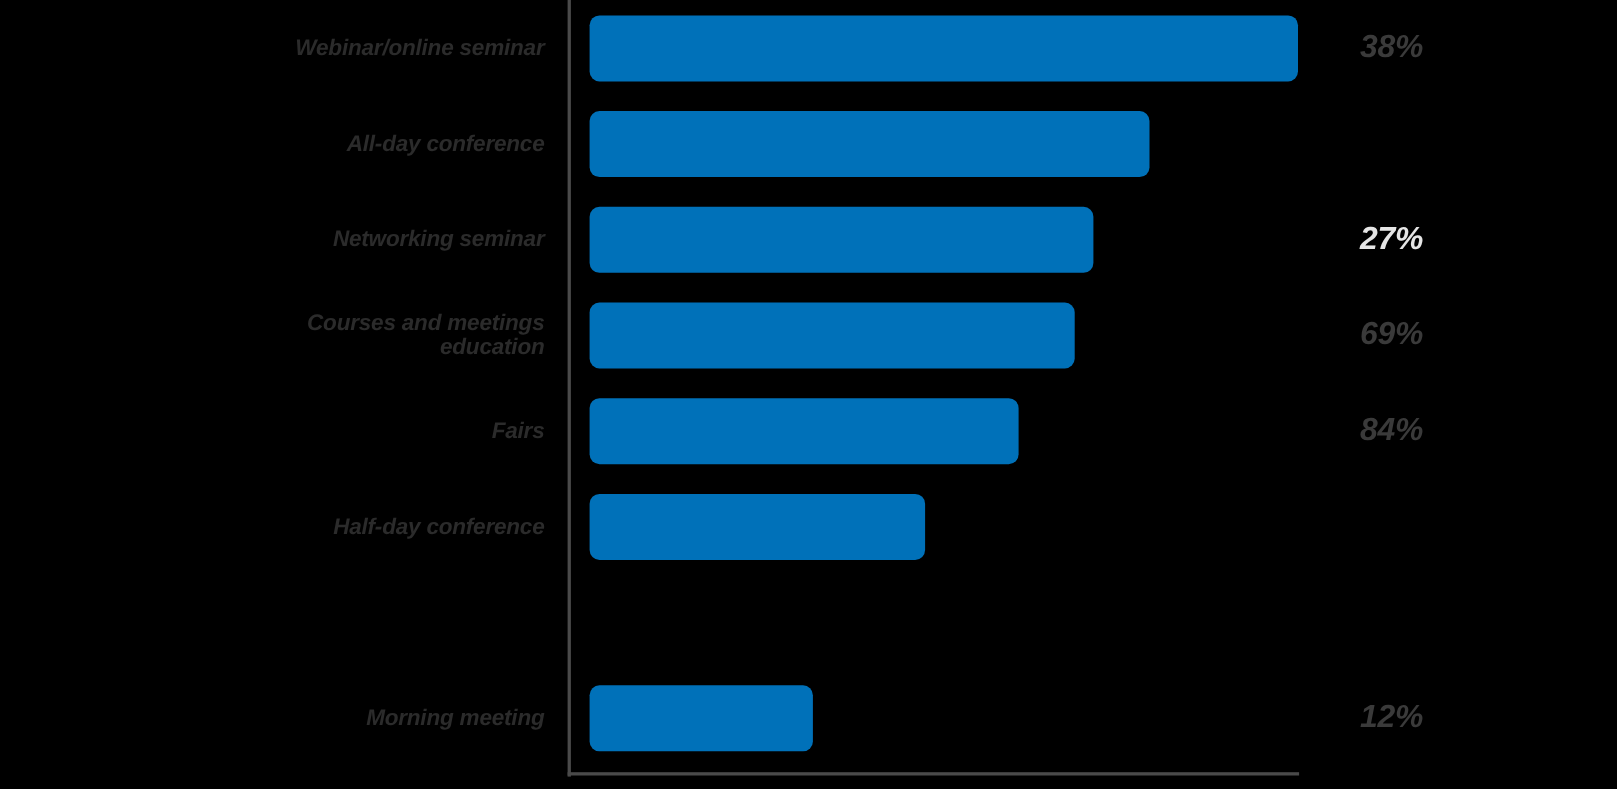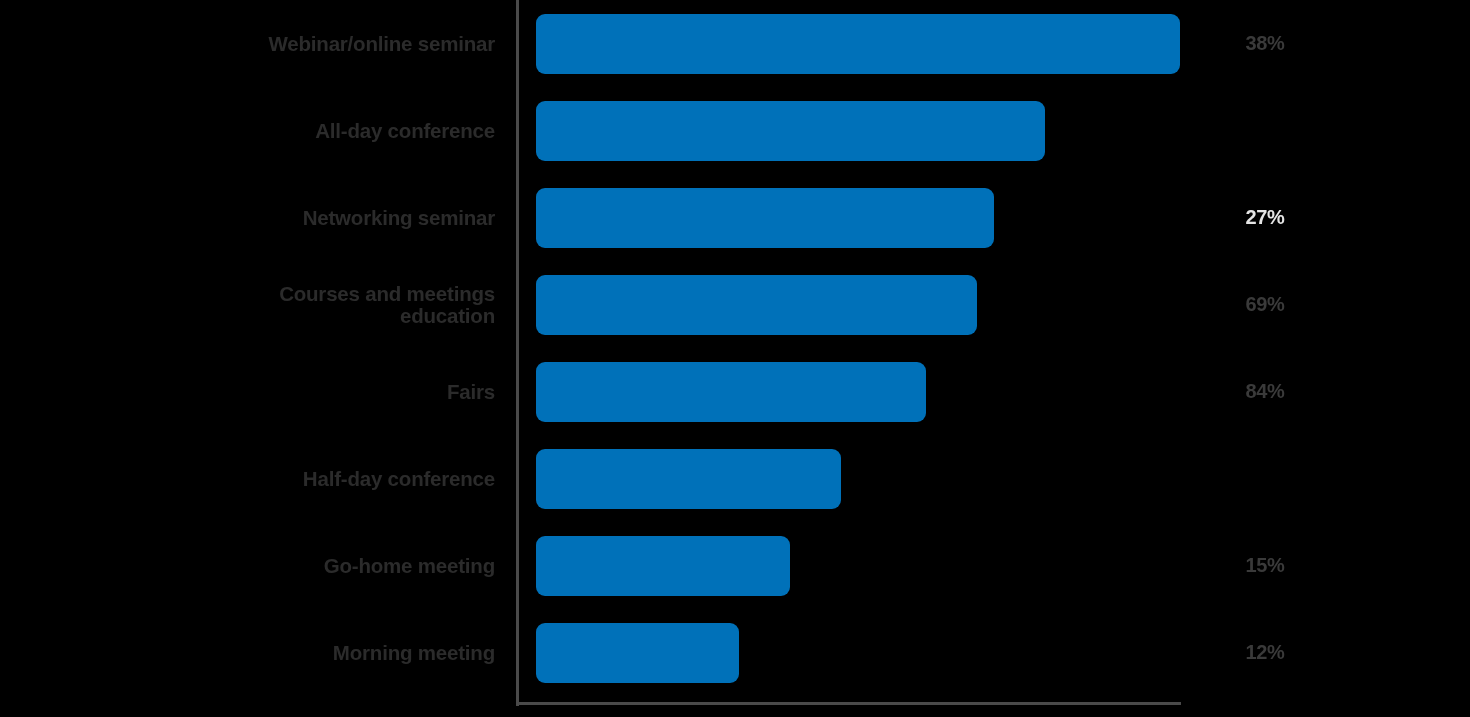--- a/index.html
+++ b/index.html
@@ -12,20 +12,21 @@
     height: 717px;
     overflow: hidden;
     font-family: "Liberation Sans", sans-serif;
   }
 
   #chart-root {
     position: relative;
     width: 1470px;
     height: 522px;
     background: #000000;
+    font-style: italic;
   }
 
   
   .axis-v {
     position: absolute;
     left: 516px;
     top: 0px;
     width: 3px;
     height: 706px;
     background: #4a4a4a;
@@ -84,21 +85,21 @@
   .value-label {
     position: absolute;
     left: 1200px;
     width: 130px;
     top: 0;
     height: 87px;
     display: flex;
     align-items: center;
     justify-content: center;
     color: #3a3a3a;
-    font-size: 20px;
+    font-size: 29px;
     font-weight: bold;
     letter-spacing: -0.3px;
   }
 </style>
 </head>
 <body>
 
 <div id="chart-root" style="background: rgb(0, 0, 0);">
 
   <div class="axis-v" style="background: rgb(74, 74, 74);"></div>
@@ -144,27 +145,20 @@
     <div class="value-label" style="color: rgb(58, 58, 58);">84%</div>
   </div>
 
   <div class="row" style="top:435px;">
     <div class="cat-label" style="color: rgb(43, 43, 43);">Half-day conference</div>
     <div class="bar-track">
       <div class="bar" style="width: 305.1px; background: rgb(0, 113, 185);"></div>
     </div>
   </div>
 
-  <div class="row" style="top:522px;">
-    <div class="cat-label" style="color: rgb(43, 43, 43);">Go-home meeting</div>
-    <div class="bar-track">
-      <div class="bar" style="width: 254.25px; background: rgb(0, 113, 185);"></div>
-    </div>
-    <div class="value-label" style="color: rgb(58, 58, 58);">15%</div>
-  </div>
 
   <div class="row" style="top:609px;">
     <div class="cat-label" style="color: rgb(43, 43, 43);">Morning meeting</div>
     <div class="bar-track">
       <div class="bar" style="width: 203.4px; background: rgb(0, 113, 185);"></div>
     </div>
     <div class="value-label" style="color: rgb(58, 58, 58);">12%</div>
   </div>
 
 </div>

